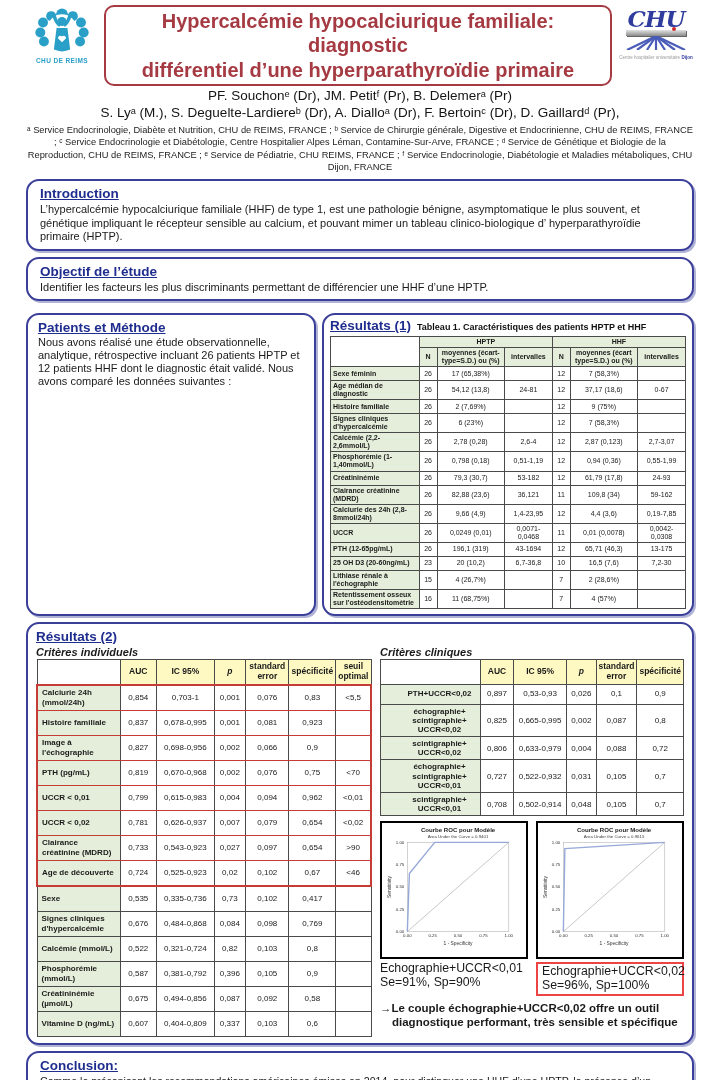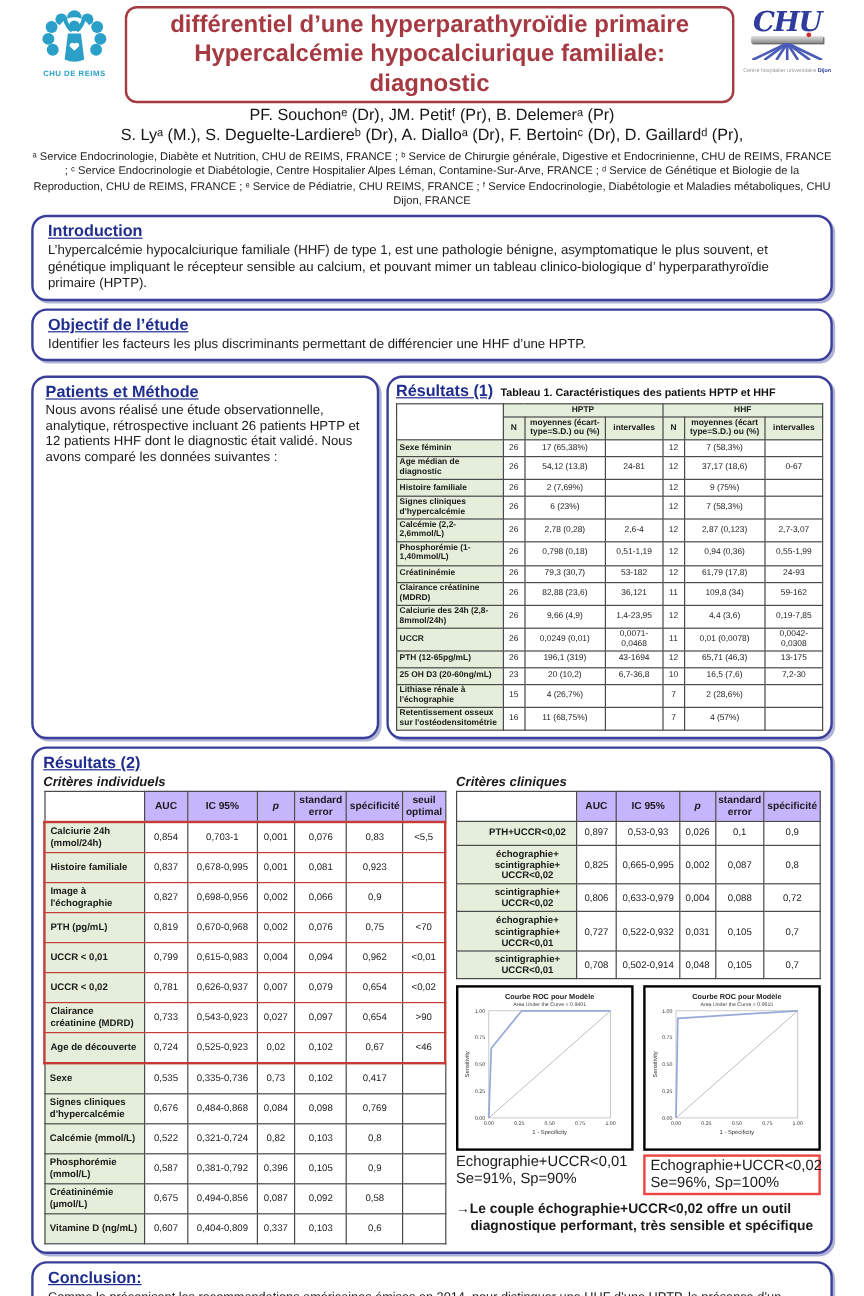--- a/index.html
+++ b/index.html
@@ -44,21 +44,21 @@
   .t1 td{height:11px;}
   
   .r2-box{padding:3px 8px 6px;}
   .r2-cols{display:flex;gap:8px;margin-top:1px;}
   .r2-left{width:336px;flex:none;}
   .r2-right{flex:1;min-width:0;}
   .crit-title{font-size:11px;font-weight:bold;font-style:italic;margin:0 0 1px;}
   .crit{width:100%;}
   .crit th,.crit td{border:1px solid #4a4a4a;font-size:8px;padding:2px;text-align:center;
     line-height:1.15;vertical-align:middle;}
-  .crit thead th{background:#c4b5fd;font-weight:bold;font-size:8.5px;}
+  .crit thead th{background:#fef9c3;font-weight:bold;font-size:8.5px;}
   .crit th.corner{background:#fff;}
   .crit th.p-col{font-style:italic;}
   .crit td.lbl{background:#e4eeda;font-weight:bold;text-align:left;padding-left:4px;}
   .crit td{height:20px;}
   tbody.hl{border:2.5px solid #c43c35;}
   tbody.hl td{border-top:1.5px solid #c43c35;border-bottom:1.5px solid #c43c35;}
   .comp td.lbl{text-align:center;padding-left:20px;}
   .comp td{height:15px;}
   .roc-row{display:flex;gap:8px;margin-top:5px;}
   .roc-panel{border:2px solid #000;width:148px;height:138px;background:#fff;box-sizing:border-box;}
@@ -102,22 +102,22 @@
           <path d="M21 8 Q24 18 29 21 L31 17 Q26 14 25 7 Z"></path>
           <path d="M43 8 Q40 18 35 21 L33 17 Q38 14 39 7 Z"></path>
           <path d="M26 22 L38 22 L41 46 Q32 50 23 46 Z"></path>
         </g>
         <path d="M32 38 l-4.5 -4.5 a2.6 2.6 0 0 1 4.5 -2 a2.6 2.6 0 0 1 4.5 2 z" fill="#fff"></path>
       </svg>
       <div class="logo-reims-text">CHU DE REIMS</div>
     </div>
 
     <div class="title-box">
+      <div>Hypercalcémie hypocalciurique familiale: diagnostic</div>
       <div>différentiel d’une hyperparathyroïdie primaire</div>
-      <div>Hypercalcémie hypocalciurique familiale: diagnostic</div>
     </div>
 
     <div class="logo-dijon">
       <div class="chu-script">CHU</div>
       <span class="red-dot"></span>
       <div class="chu-bar"></div>
       <svg width="64" height="14" viewBox="0 0 64 14">
         <g stroke="#4a5cb8" stroke-width="2.2">
           <line x1="32" y1="0" x2="3" y2="14"></line>
             <line x1="32" y1="0" x2="13" y2="14"></line>

